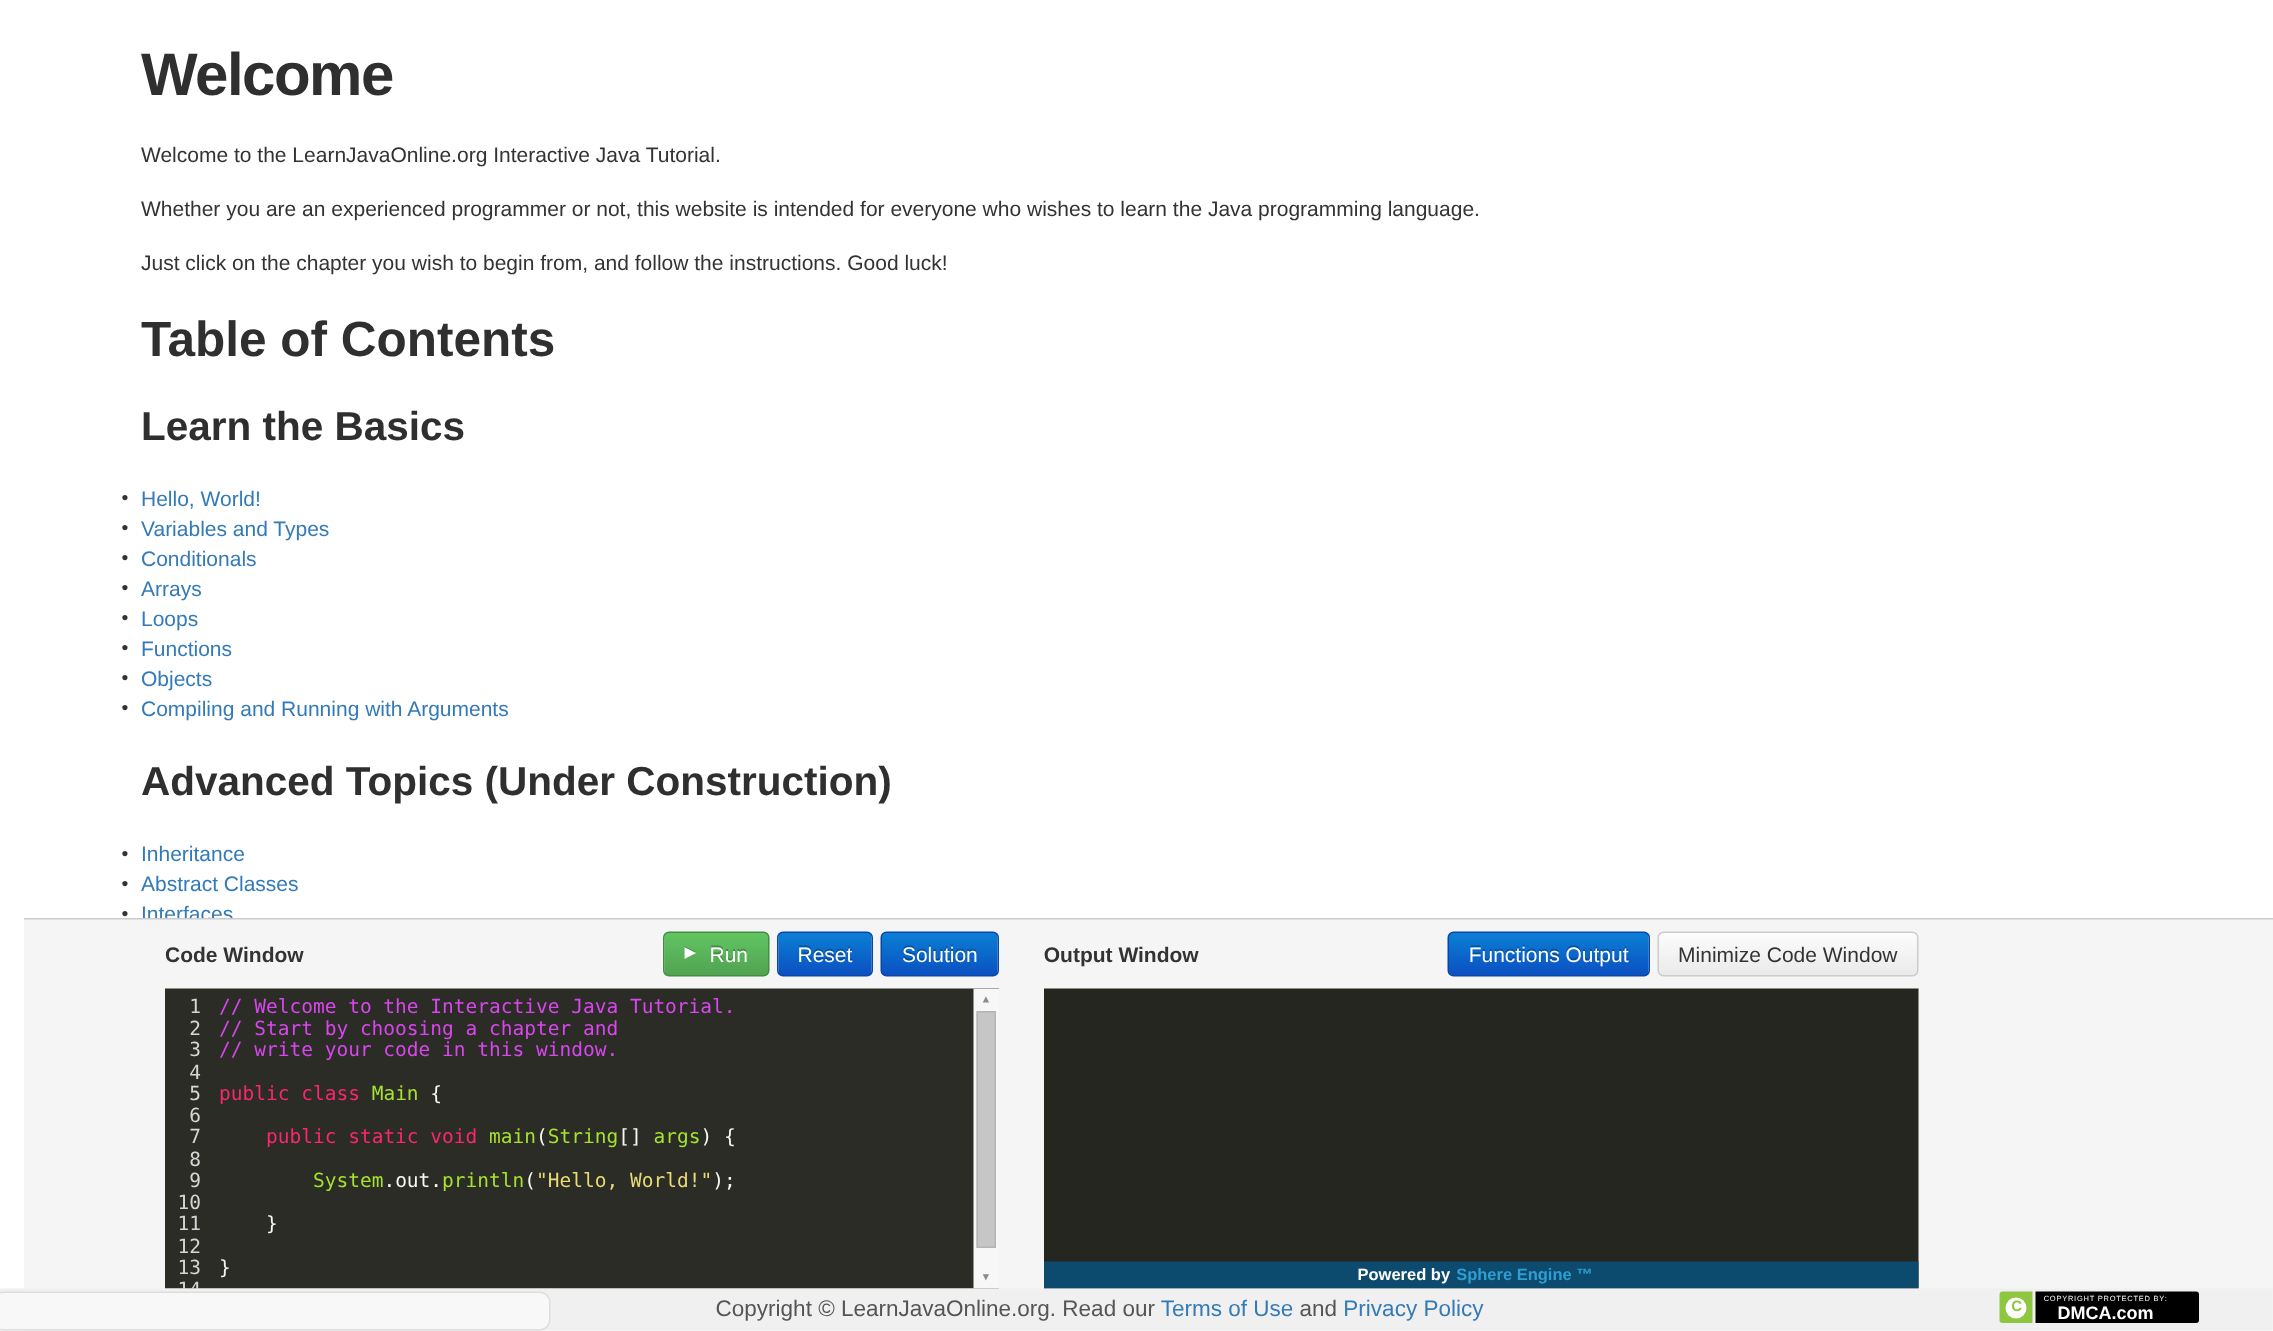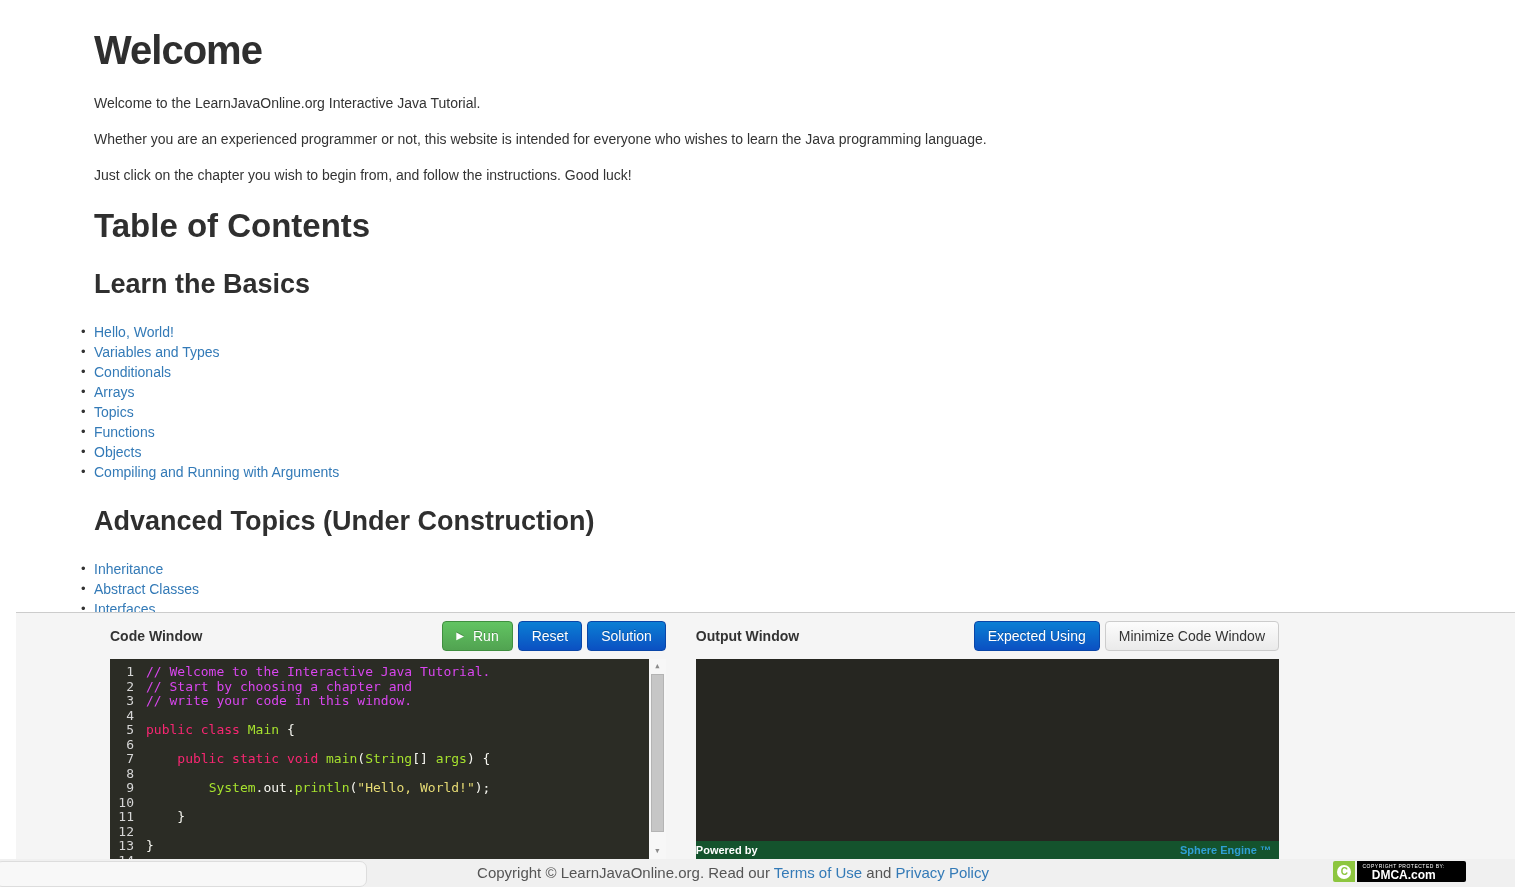--- a/index.html
+++ b/index.html
@@ -46,22 +46,22 @@
   .tok-keyword { color:#f92672; }
   .tok-type    { color:#a6e22e; }
   .tok-string  { color:#e6db74; }
   .tok-plain   { color:#f8f8f2; }
   .vscrollbar { width:17px; flex:none; background:#f7f7f7; display:flex; flex-direction:column; align-items:stretch; }
   .sb-arrow { height:15px; color:#8b8b8b; font-size:7px; display:flex; align-items:center; justify-content:center; cursor:pointer; }
   .sb-thumb { flex:1; margin:0 2px 12px 2px; background:#c6c6c6; border:1px solid #b4b4b4; cursor:pointer; }
 
   
   .output-win { position:relative; height:200px; background:#262621; }
-  .powered-bar { position:absolute; left:0; right:0; bottom:0; height:18px; background:#14532d;
-                 display:flex; align-items:center; justify-content:space-between; padding-right:8px;
+  .powered-bar { position:absolute; left:0; right:0; bottom:0; height:18px; background:#0c4a6e;
+                 display:flex; align-items:center; justify-content:center; padding-right:8px;
                  font-size:11px; font-weight:bold; color:#fff; }
   .engine-link { color:#2f9fd3; margin-left:4px; font-weight:bold; }
 
   
   .footer { position:absolute; left:0; top:859px; width:1515px; height:28px; background:#f0f0f0; }
   .footer-inner { position:relative; width:1466px; height:28px; text-align:center; }
   .copyright { font-size:15px; color:#555; line-height:28px; }
   .hscroll-box { position:absolute; left:-5px; top:2px; width:372px; height:26px;
                  background:#f8f8f8; border:1px solid #ddd; border-radius:7px; }
   .dmca { position:absolute; right:0; top:2px; display:flex; height:21px; cursor:pointer; }
@@ -84,21 +84,21 @@
   <p>Just click on the chapter you wish to begin from, and follow the instructions. Good luck!</p>
 
   <h1 class="toc">Table of Contents</h1>
 
   <h2 class="section">Learn the Basics</h2>
   <ul class="toc-list">
       <li><a>Hello, World!</a></li>
       <li><a>Variables and Types</a></li>
       <li><a>Conditionals</a></li>
       <li><a>Arrays</a></li>
-      <li><a>Topics</a></li>
+      <li><a>Loops</a></li>
       <li><a>Functions</a></li>
       <li><a>Objects</a></li>
       <li><a>Compiling and Running with Arguments</a></li>
     </ul>
 
   <h2 class="section">Advanced Topics (Under Construction)</h2>
   <ul class="toc-list">
       <li><a>Inheritance</a></li>
       <li><a>Abstract Classes</a></li>
       <li><a>Interfaces</a></li>
@@ -145,21 +145,21 @@
             <div class="sb-thumb"></div>
             <div class="sb-arrow">▼</div>
           </div>
         </div>
       </div>
 
       <div class="col-right">
         <div class="hdr-row">
           <span class="hdr-label">Output Window</span>
           <span class="btn-group">
-            <button class="btn btn-primary">Expected Using</button>
+            <button class="btn btn-primary">Functions Output</button>
             <button class="btn btn-default">Minimize Code Window</button>
           </span>
         </div>
         <div class="output-win">
           <div class="powered-bar">
             <span>Powered by</span>
             <a class="engine-link">Sphere Engine ™</a>
           </div>
         </div>
       </div>

